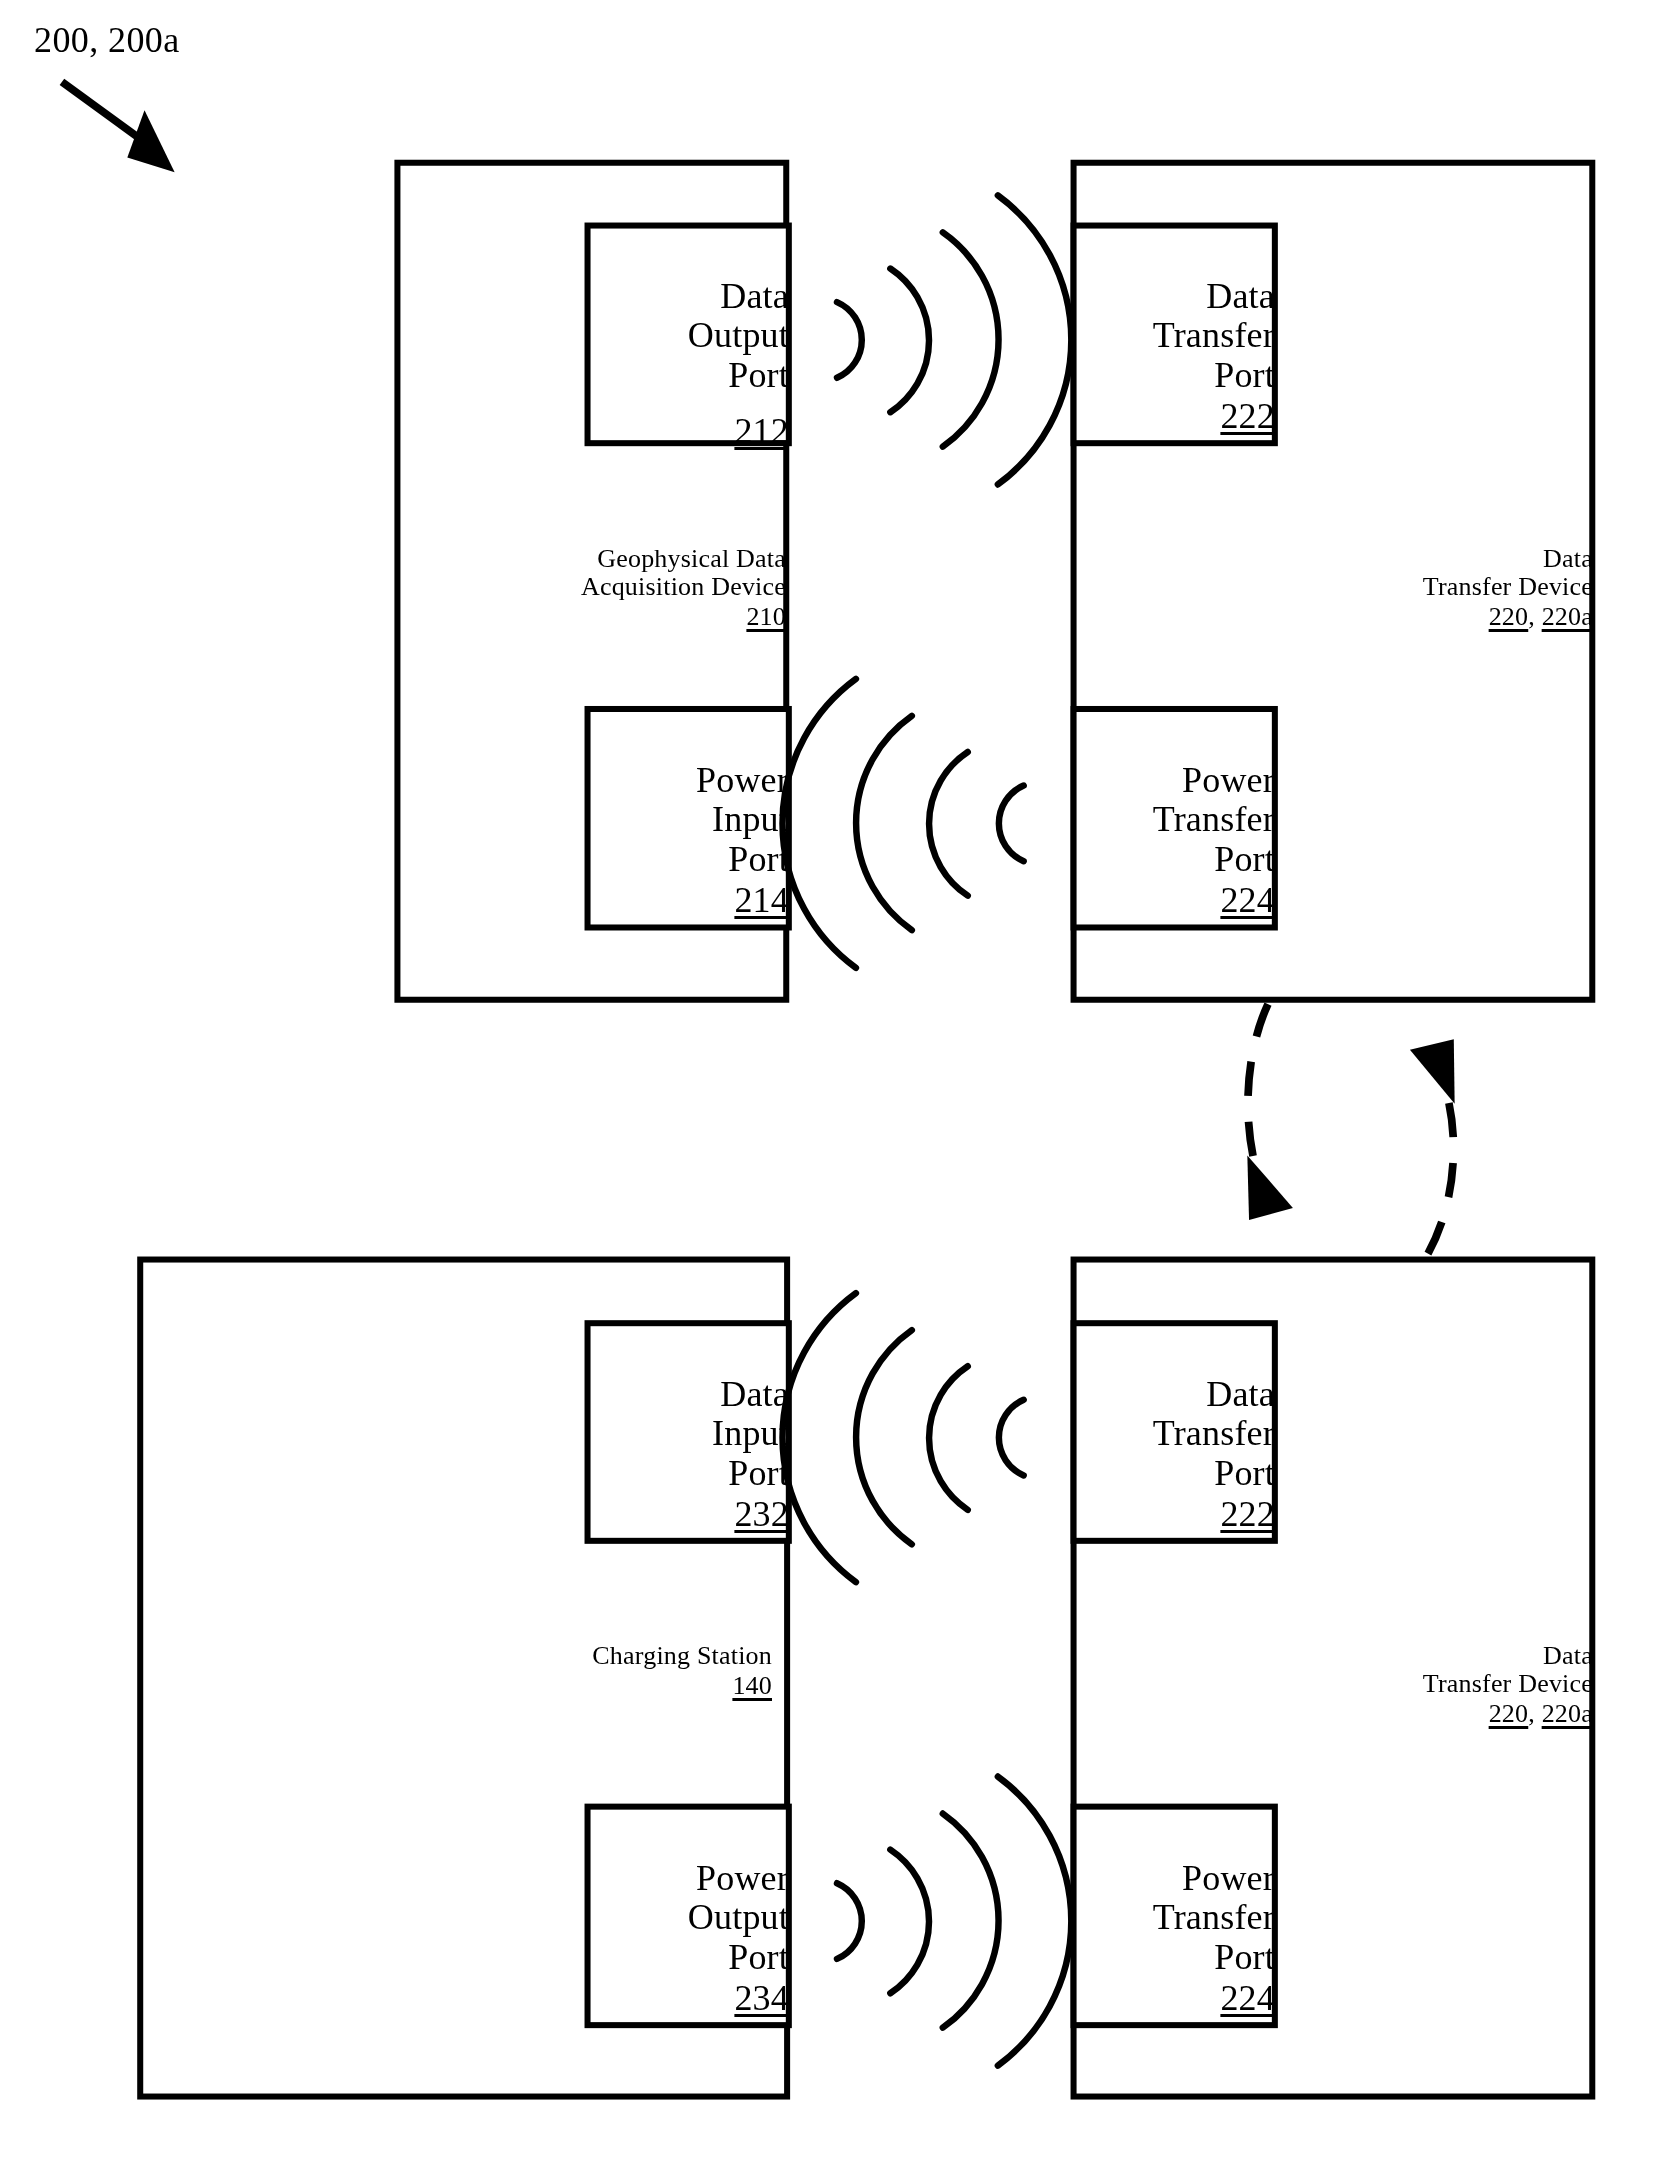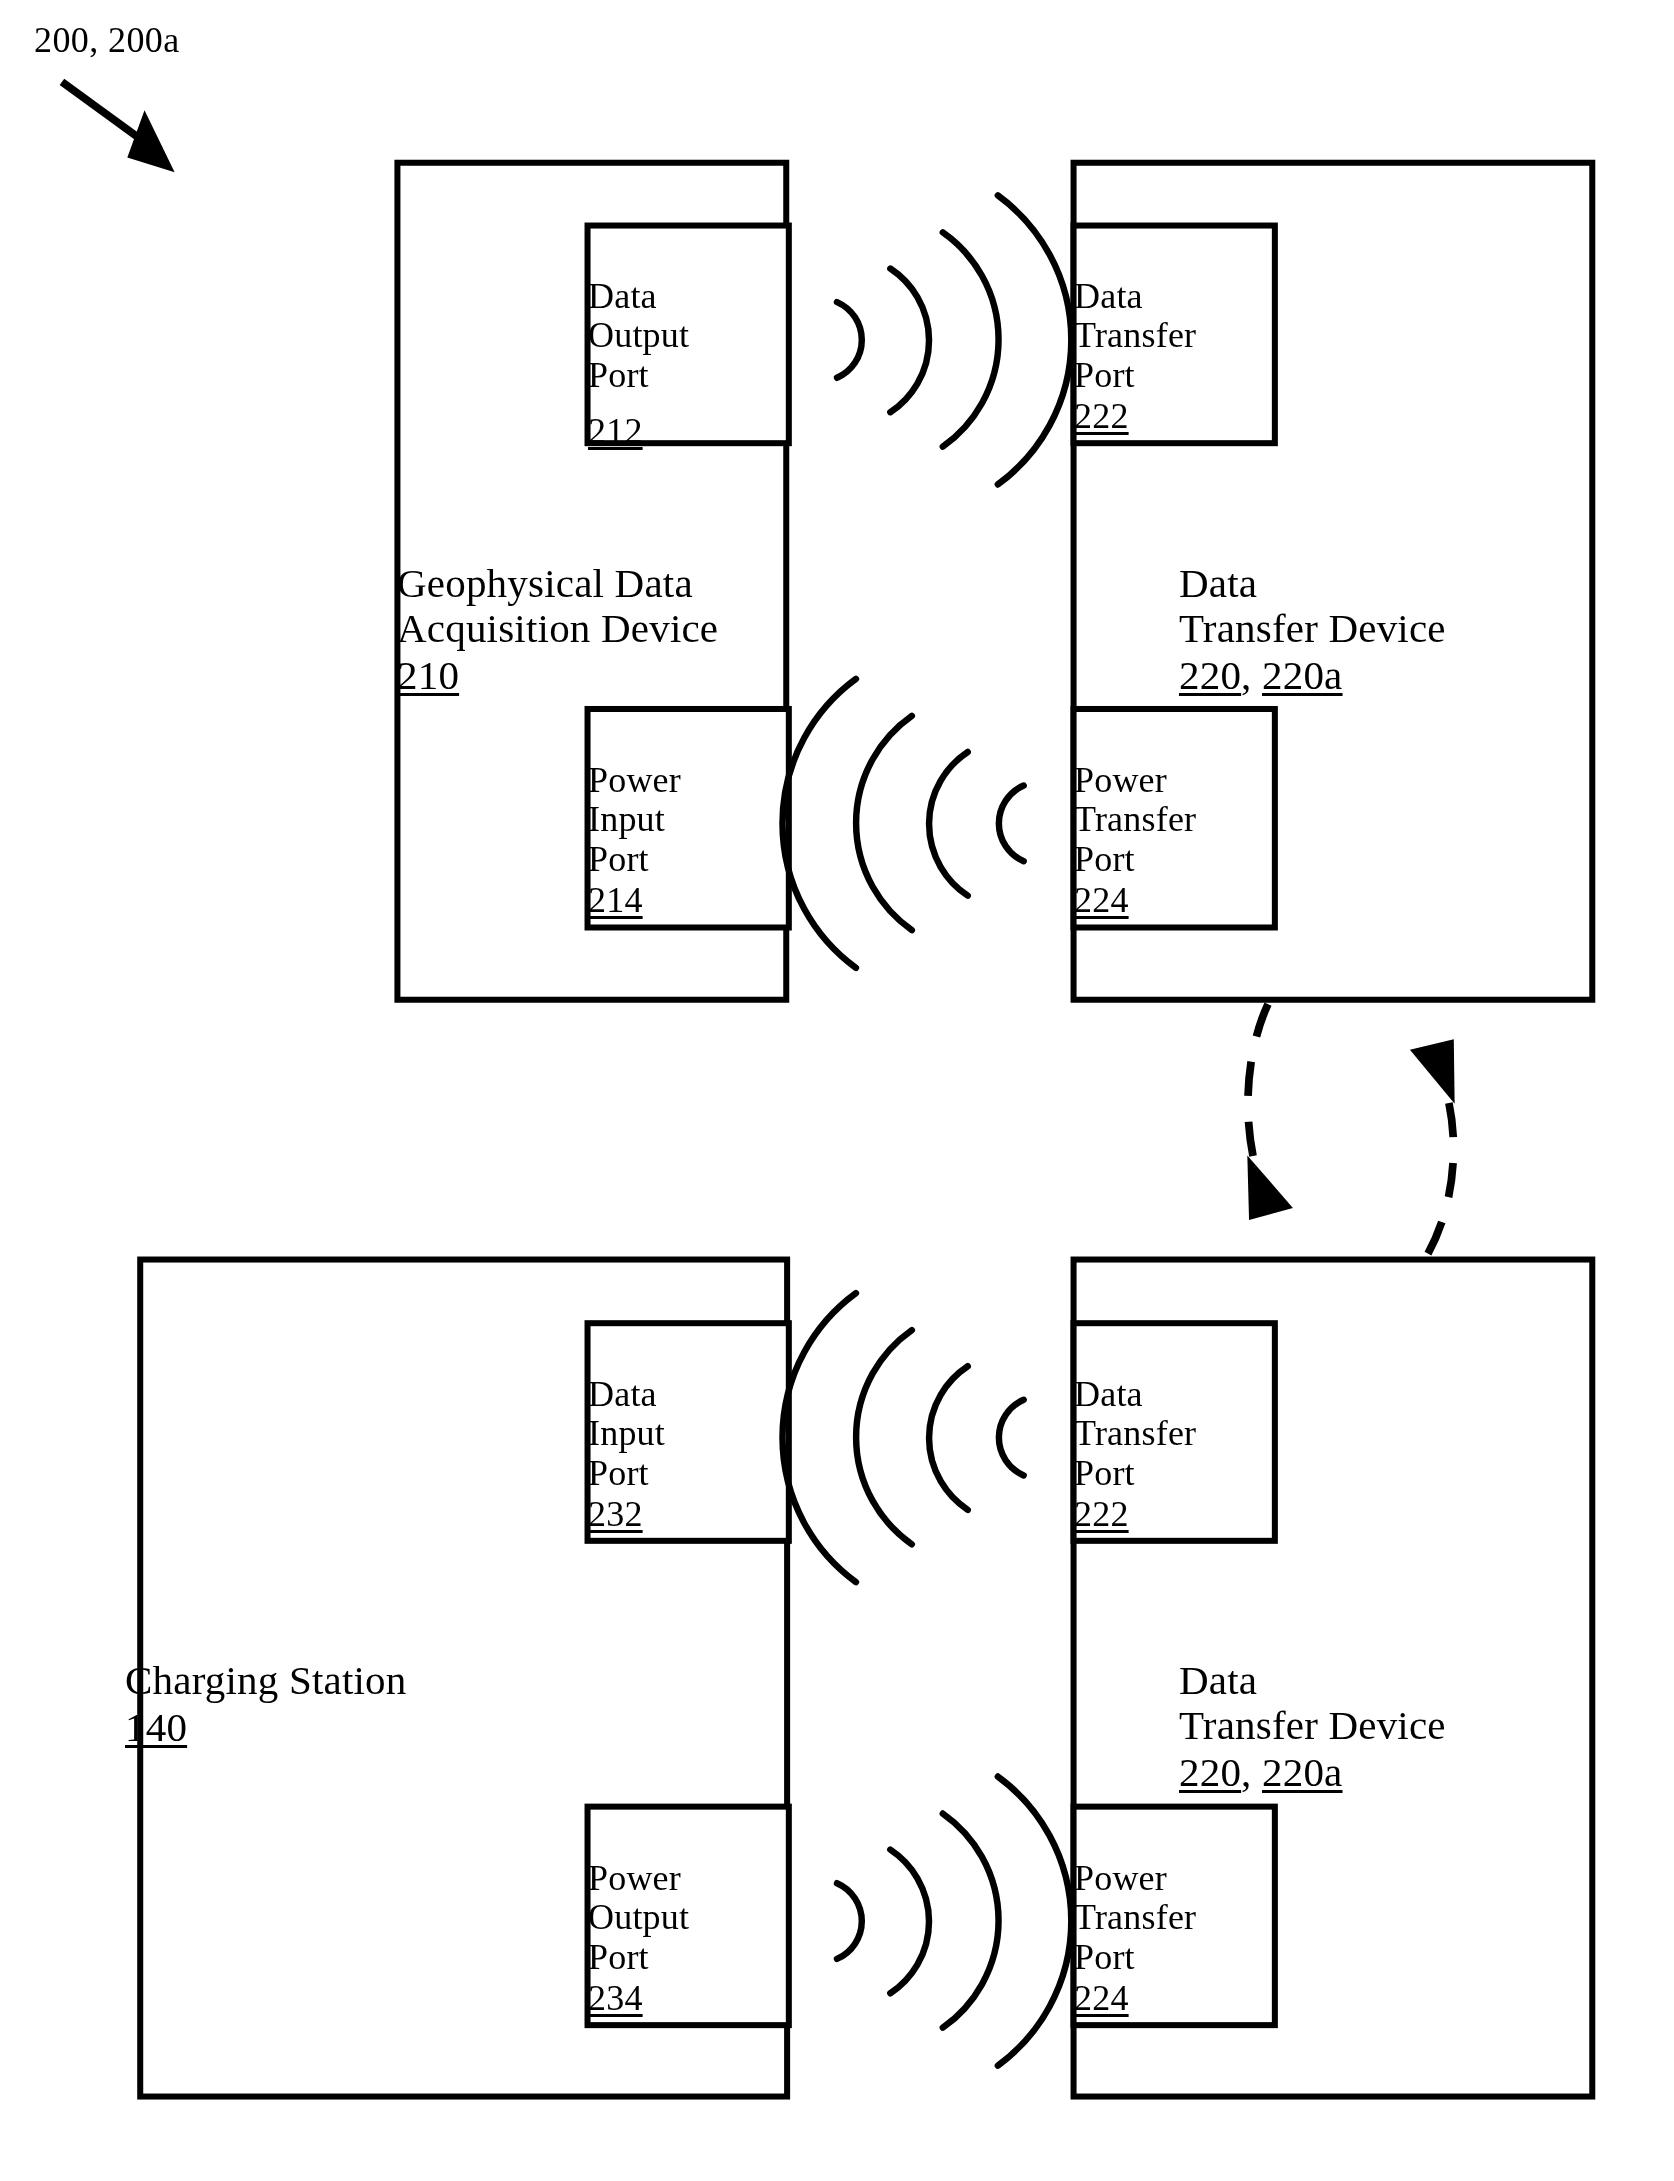--- a/index.html
+++ b/index.html
@@ -50,35 +50,35 @@
     stroke-width: 9;
     stroke-linecap: butt;
   }
   .arrow-fill {
     fill: #000000;
   }
 
   
   .txt {
     position: absolute;
-    text-align: left;
+    text-align: right;
     line-height: 1.10;
     white-space: pre-line;
     letter-spacing: 0.2px;
   }
   .fig-label {
     position: absolute;
     font-size: 36px;
     letter-spacing: 0.4px;
   }
   .port-text {
     font-size: 36px;
   }
   .device-text {
-    font-size: 41px;
+    font-size: 26px;
   }
   .ref-num {
     text-decoration: underline;
     text-underline-offset: 4.3px;
     text-decoration-thickness: 2.6px;
   }
   .ref-pair .ref-num { display: inline; }
 </style>
 </head>
 <body>

